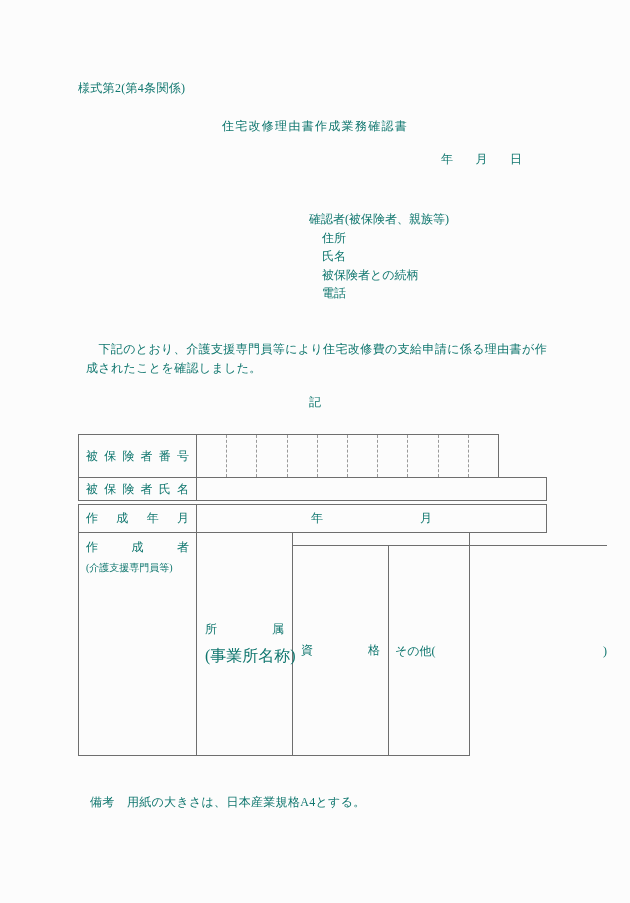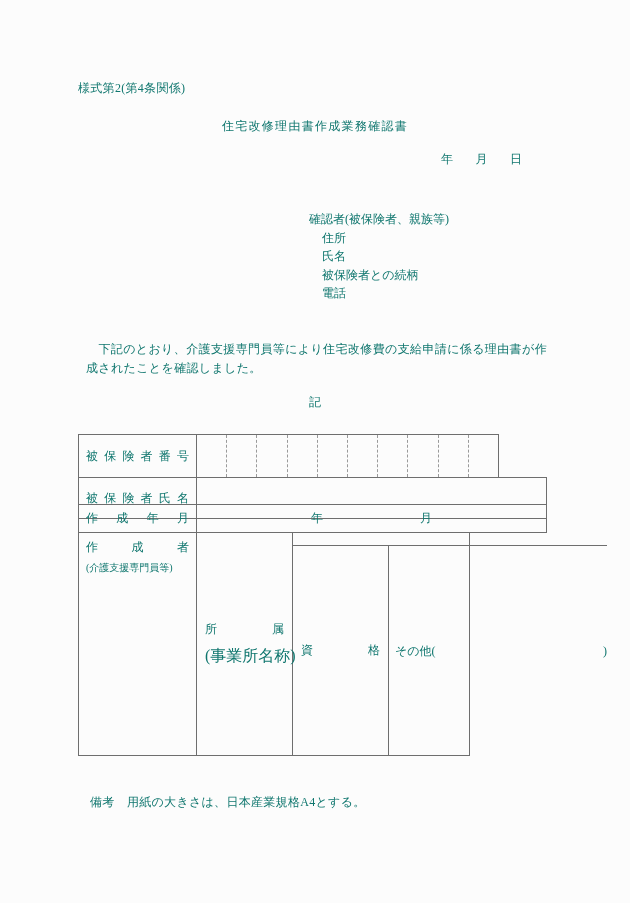--- a/index.html
+++ b/index.html
@@ -13,21 +13,21 @@
   #doc-title{left:0;top:118px;width:100%;text-align:center;letter-spacing:1.3px;}
   #date-line{left:441px;top:151px;width:81px;display:flex;justify-content:space-between;}
   #confirmer{left:309px;top:210px;line-height:18.6px;}
   #confirmer .indent{padding-left:13px;}
   #body-par{left:86px;top:340px;width:461px;line-height:19px;text-align:justify;
     letter-spacing:0.35px;white-space:pre-wrap;}
   #ki{left:0;top:394px;width:100%;text-align:center;}
   
   .trow{position:absolute;box-sizing:border-box;border:1px solid #6e6e6e;display:flex;}
   #row-number{left:78px;top:434px;width:421px;height:44px;}
-  #row-name{left:78px;top:477px;width:469px;height:42px;}
+  #row-name{left:78px;top:477px;width:469px;height:24px;}
   #row-date{left:78px;top:504px;width:469px;height:29px;}
   #row-author{left:78px;top:532px;width:392px;height:224px;}
   .lcell{width:118px;flex:0 0 118px;border-right:1px solid #6e6e6e;box-sizing:border-box;
     padding:0 7px;display:flex;flex-direction:column;justify-content:center;}
   .jtext{width:100%;text-align:justify;text-align-last:justify;}
   .numgrid{flex:1;display:flex;}
   .numcell{flex:1;}
   .numcell + .numcell{border-left:1px dashed #9a9a9a;}
   .vcell{flex:1;}
   #row-date .vcell{display:flex;align-items:center;justify-content:center;gap:97px;}

